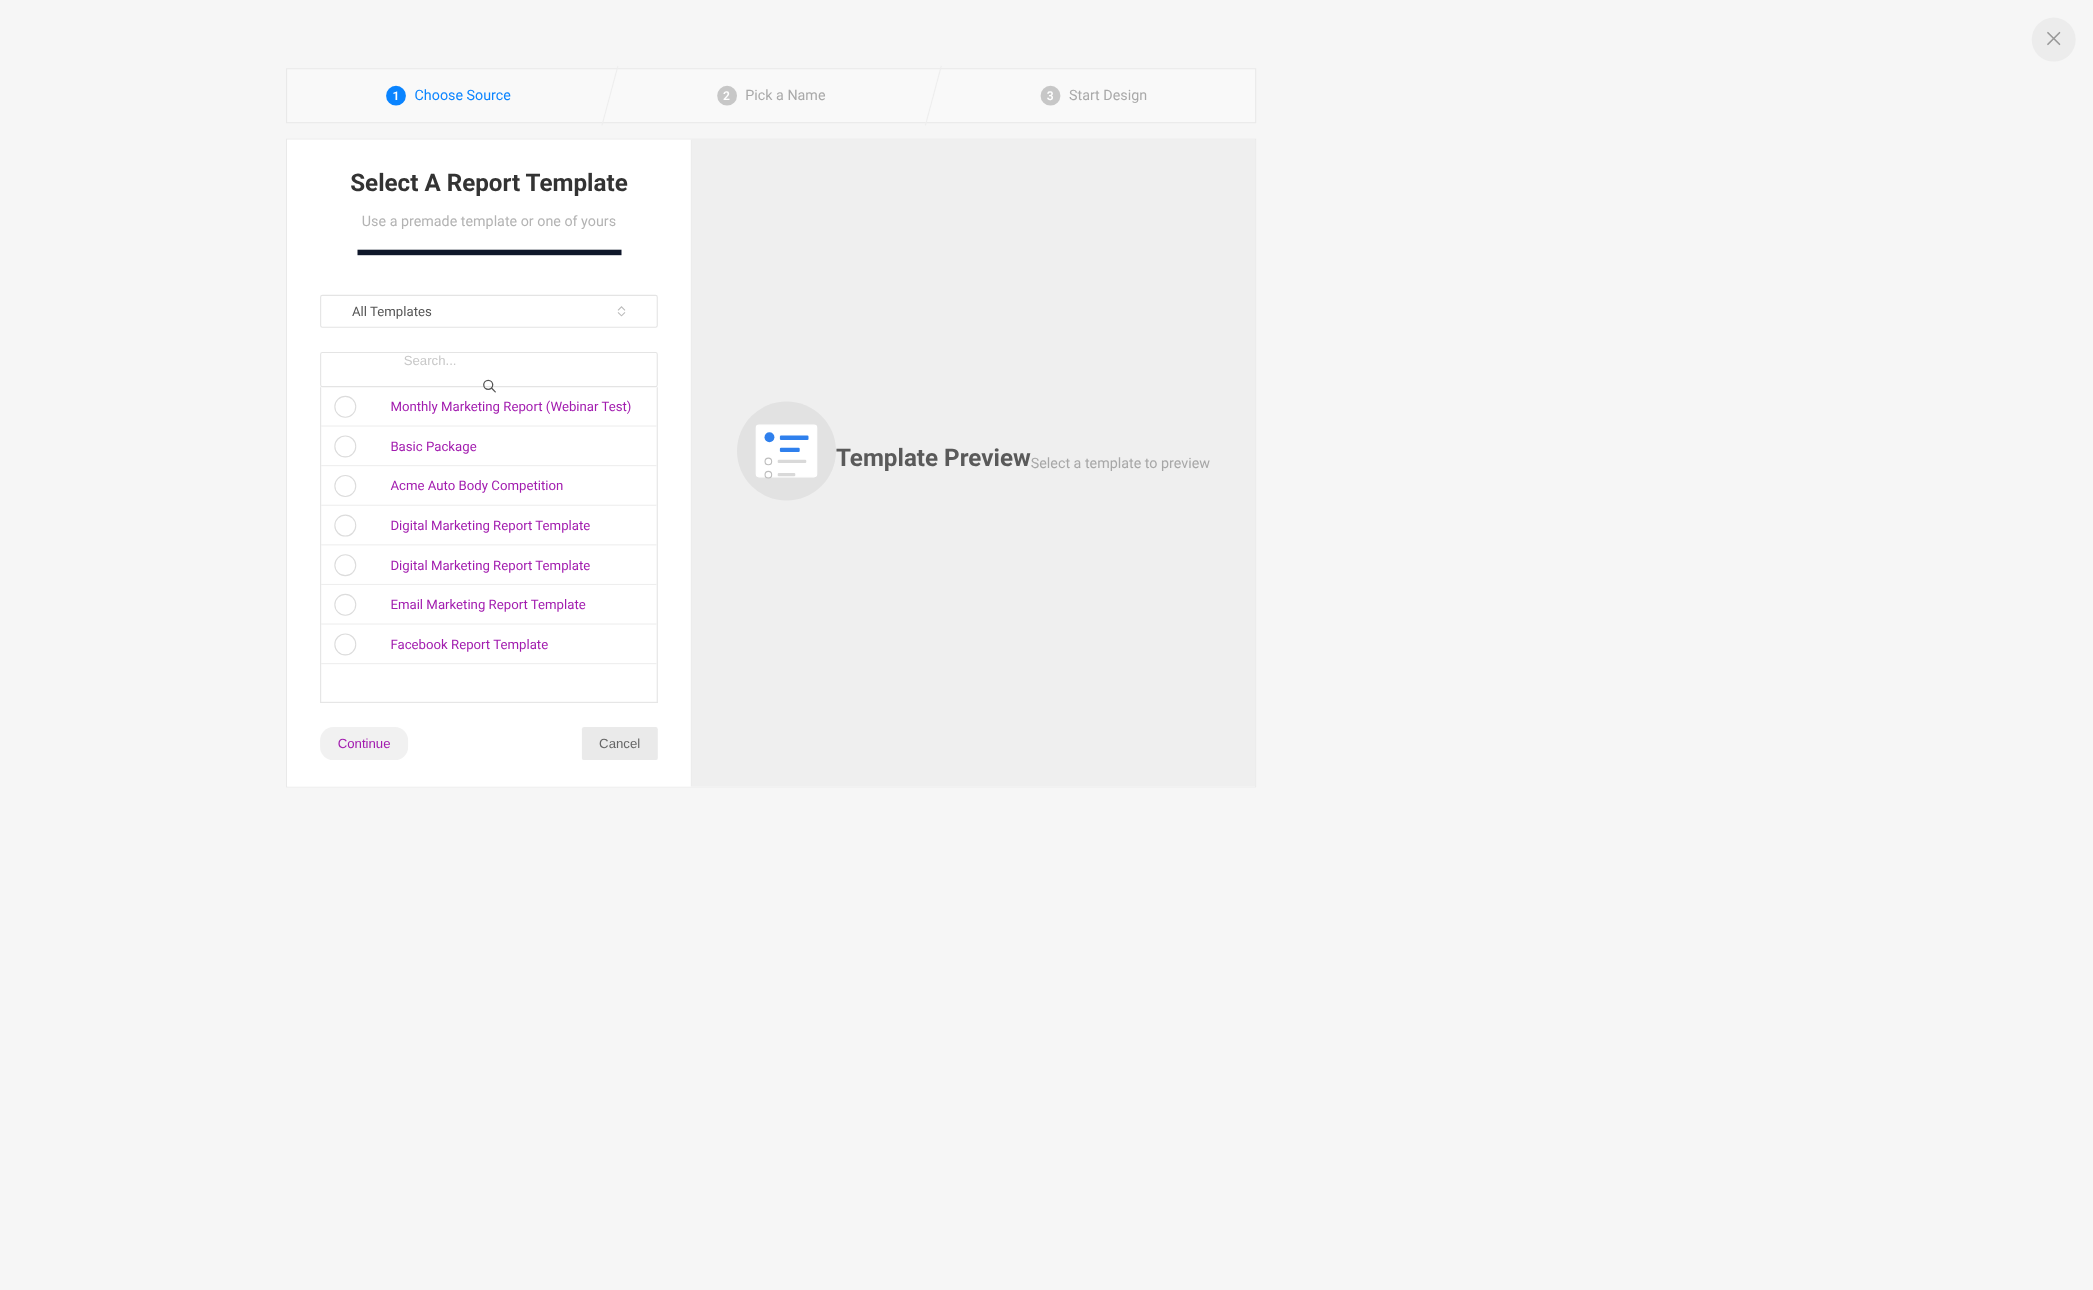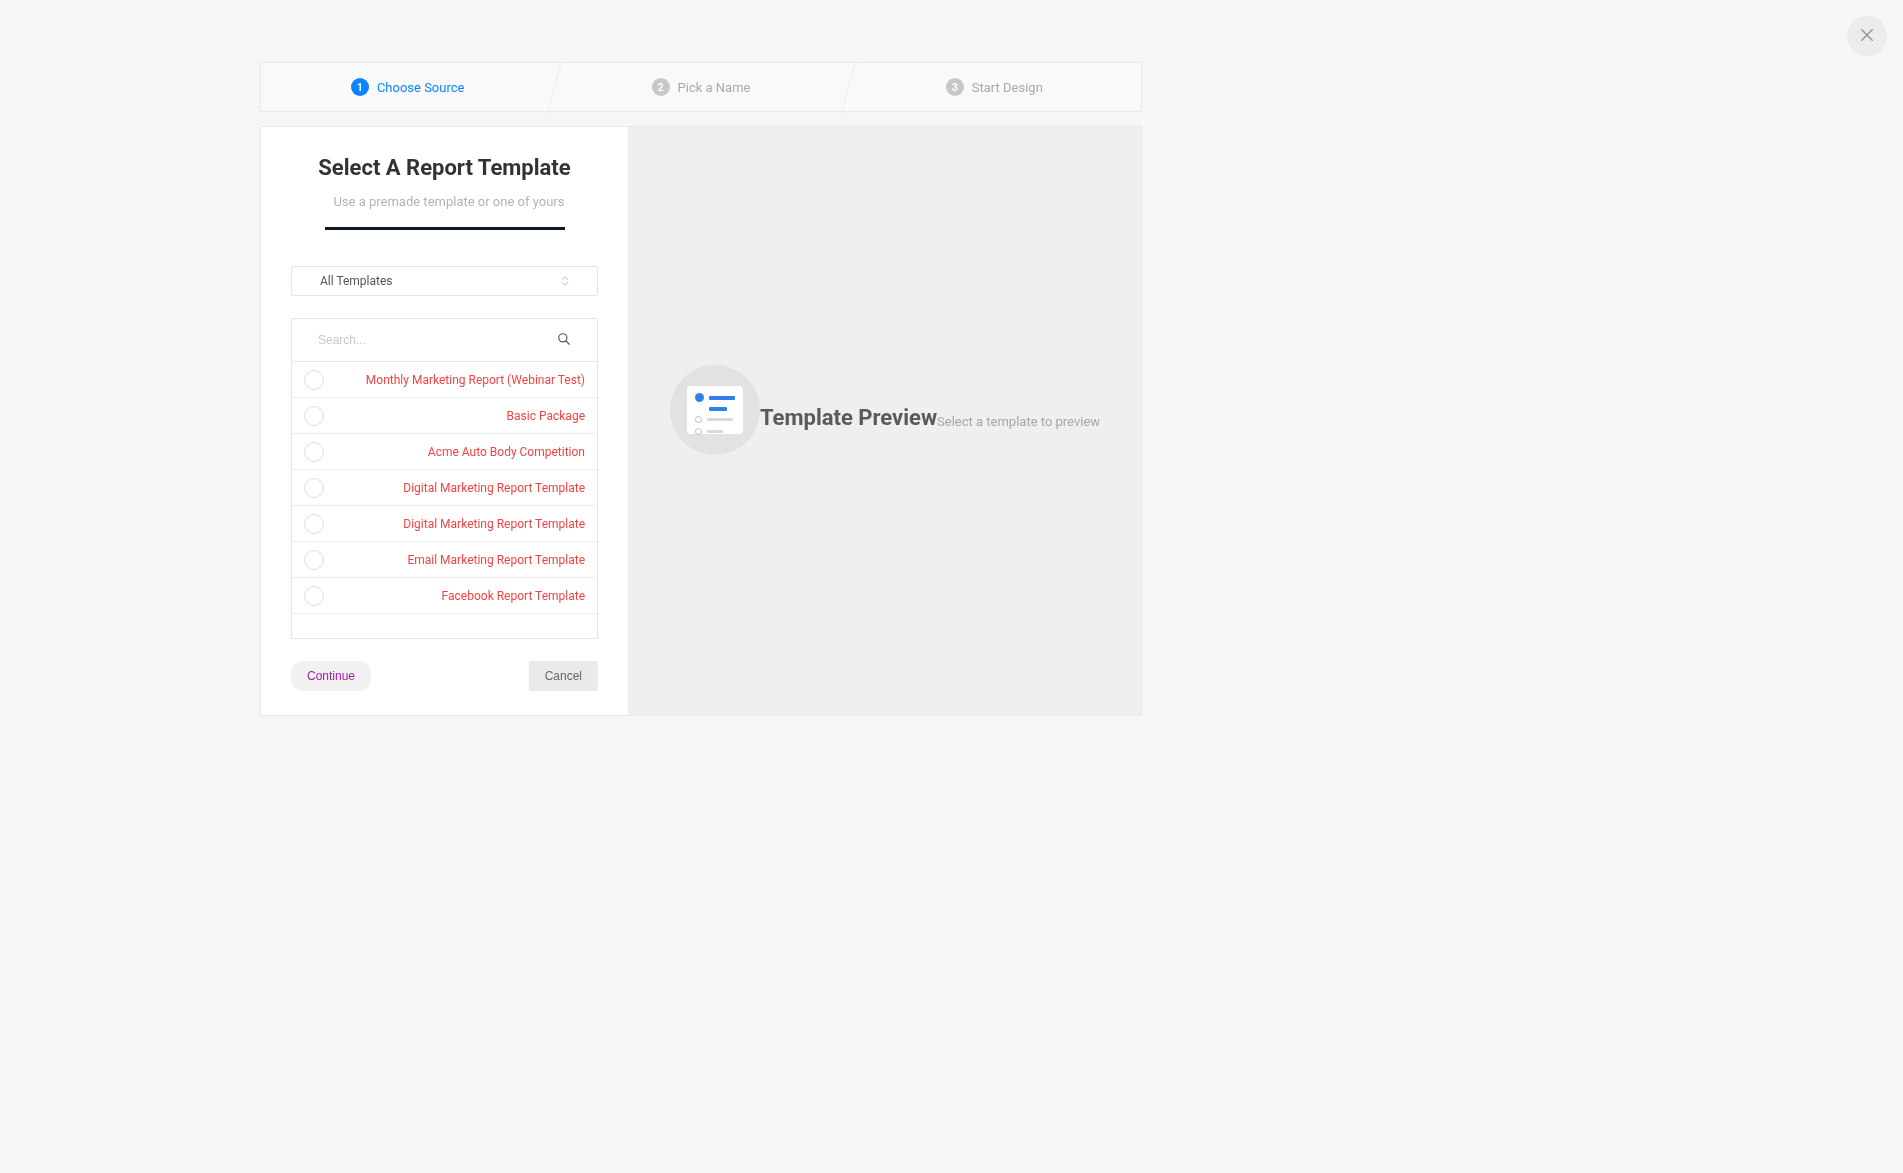--- a/index.html
+++ b/index.html
@@ -92,24 +92,24 @@
   }
   .title {
     font-size: 22px;
     font-weight: 700;
     color: #333;
     text-align: center;
   }
   .subtitle {
     font-size: 13px;
     color: #b3b3b3;
-    text-align: right;
+    text-align: center;
     margin-top: 14px;
     padding-bottom: 18px;
-    border-bottom: 3px solid #0f172a;
+    border-bottom: 5px solid #0f172a;
     width: 240px;
     margin-left: auto;
     margin-right: auto;
   }
 
   .dropdown {
     margin-top: 36px;
     border: 1px solid #e4e4e4;
     border-radius: 2px;
     height: 30px;
@@ -127,25 +127,26 @@
     flex-direction: column;
     gap: 0;
     color: #bbb;
   }
   .dropdown .chev svg { width: 8px; height: 5px; }
 
   .search-wrap {
     margin-top: 22px;
     border: 1px solid #e4e4e4;
     border-radius: 2px;
-    height: 44px;
-    display: flex;
-    align-items: center;
-    padding: 0 26px;
+    height: 32px;
+    display: flex;
+    align-items: center;
+    padding: 0 10px;
     gap: 8px;
+    flex-direction: column;
   }
   .search-wrap input {
     flex: 1;
     border: none;
     outline: none;
     font-size: 12px;
     color: #555;
   }
   .search-wrap input::placeholder { color: #c8c8c8; }
   .search-wrap .srch { color: #777; }
@@ -157,27 +158,26 @@
     overflow-y: auto;
     position: relative;
   }
   .list-inner {
     
   }
   .row {
     height: 36px;
     display: flex;
     align-items: center;
-    gap: 16px;
+    gap: 31px;
     padding: 0 12px;
     border-bottom: 1px solid #eee;
     font-size: 12px;
-    color: #ef4444;
+    color: #a21caf;
     cursor: pointer;
-    justify-content: space-between;
   }
   .row:last-child { border-bottom: none; }
   .radio {
     width: 20px;
     height: 20px;
     border-radius: 50%;
     border: 1px solid #dcdcdc;
     flex-shrink: 0;
   }
 

